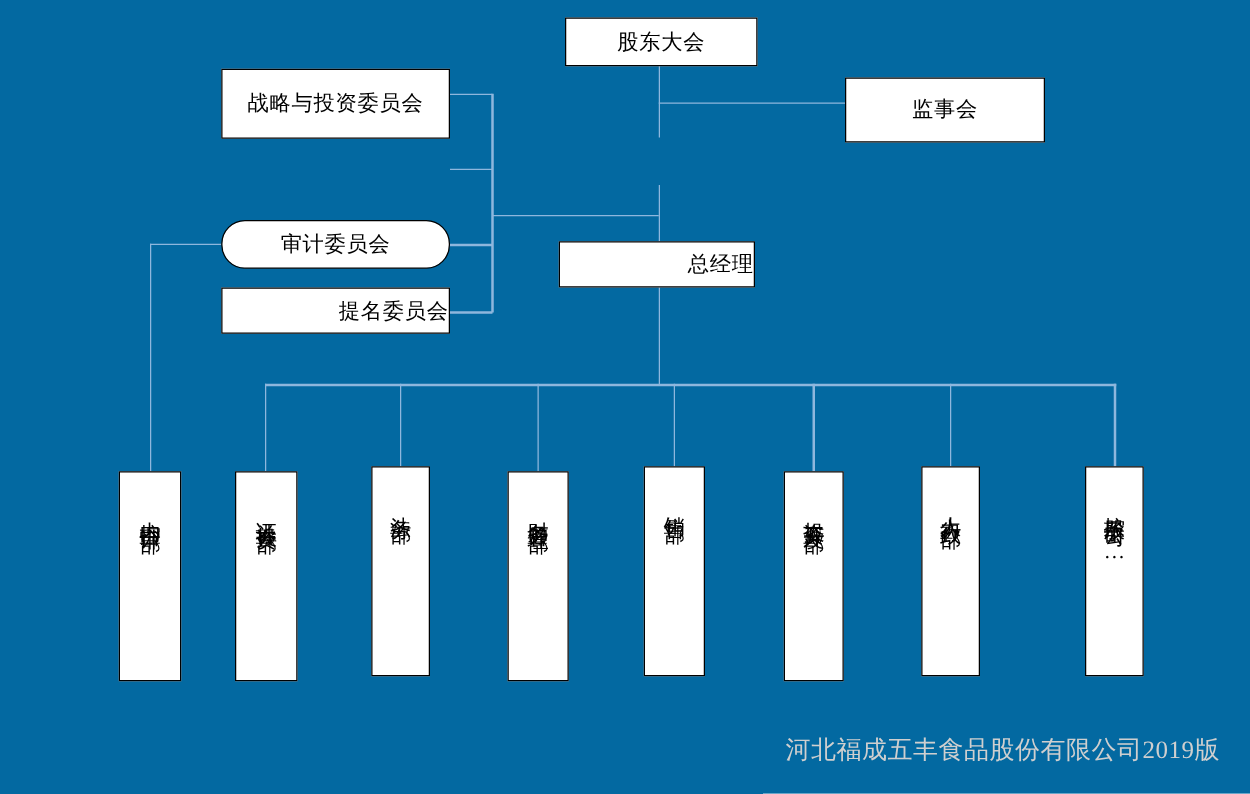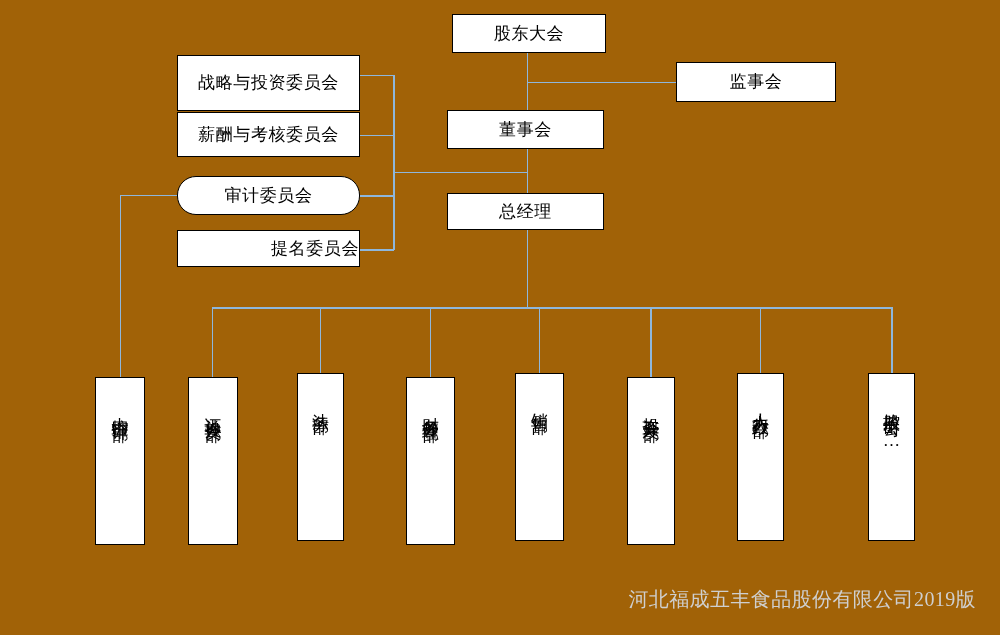--- a/index.html
+++ b/index.html
@@ -4,21 +4,21 @@
 <style>
   html, body {
     margin: 0;
     padding: 0;
     background: #ffffff;
   }
   #stage {
     position: relative;
     width: 1000px;
     height: 635px;
-    background: #a16207;
+    background: #0369a1;
     overflow: hidden;
     font-family: "Liberation Serif", "DejaVu Serif", serif;
   }
   .node {
     position: absolute;
     box-sizing: border-box;
     border: 1px solid #000000;
     background: #ffffff;
     display: flex;
     align-items: center;
@@ -99,39 +99,33 @@
   <div class="wire v" style="left:430px; top:307px; height:70px;"></div>
   <div class="wire v" style="left:539px; top:307px; height:70px;"></div>
   <div class="wire thick v" style="left:650px; top:307px; height:70px;"></div>
   <div class="wire v" style="left:760px; top:307px; height:70px;"></div>
   <div class="wire thick v" style="left:891px; top:307px; height:70px;"></div>
 
   <div class="node horiz" style="left:452px; top:14px; width:154px; height:39px;">
     <span class="node-label">股东大会</span>
   </div>
 
-  <div class="node horiz" style="left:676px; top:62px; width:160px; height:40px;">
+  <div class="node horiz" style="left:676px; top:62px; width:160px; height:52px;">
     <span class="node-label">监事会</span>
   </div>
 
-  <div class="node horiz" style="left:447px; top:110px; width:157px; height:39px;">
-    <span class="node-label">董事会</span>
-  </div>
 
-  <div class="node horiz" style="left:447px; top:193px; width:157px; height:37px;">
+  <div class="node horiz" style="left:447px; top:193px; width:157px; height:37px;justify-content:flex-end;">
     <span class="node-label">总经理</span>
   </div>
 
   <div class="node horiz" style="left:177px; top:55px; width:183px; height:56px;">
     <span class="node-label">战略与投资委员会</span>
   </div>
 
-  <div class="node horiz" style="left:177px; top:112px; width:183px; height:45px;">
-    <span class="node-label">薪酬与考核委员会</span>
-  </div>
 
   <div class="node horiz" style="left:177px; top:176px; width:183px; height:39px;border-radius:19px;">
     <span class="node-label">审计委员会</span>
   </div>
 
   <div class="node horiz" style="left:177px; top:230px; width:183px; height:37px;justify-content:flex-end;">
     <span class="node-label">提名委员会</span>
   </div>
 
   <div class="node vert" style="left:95px; top:377px; width:50px; height:168px;">

